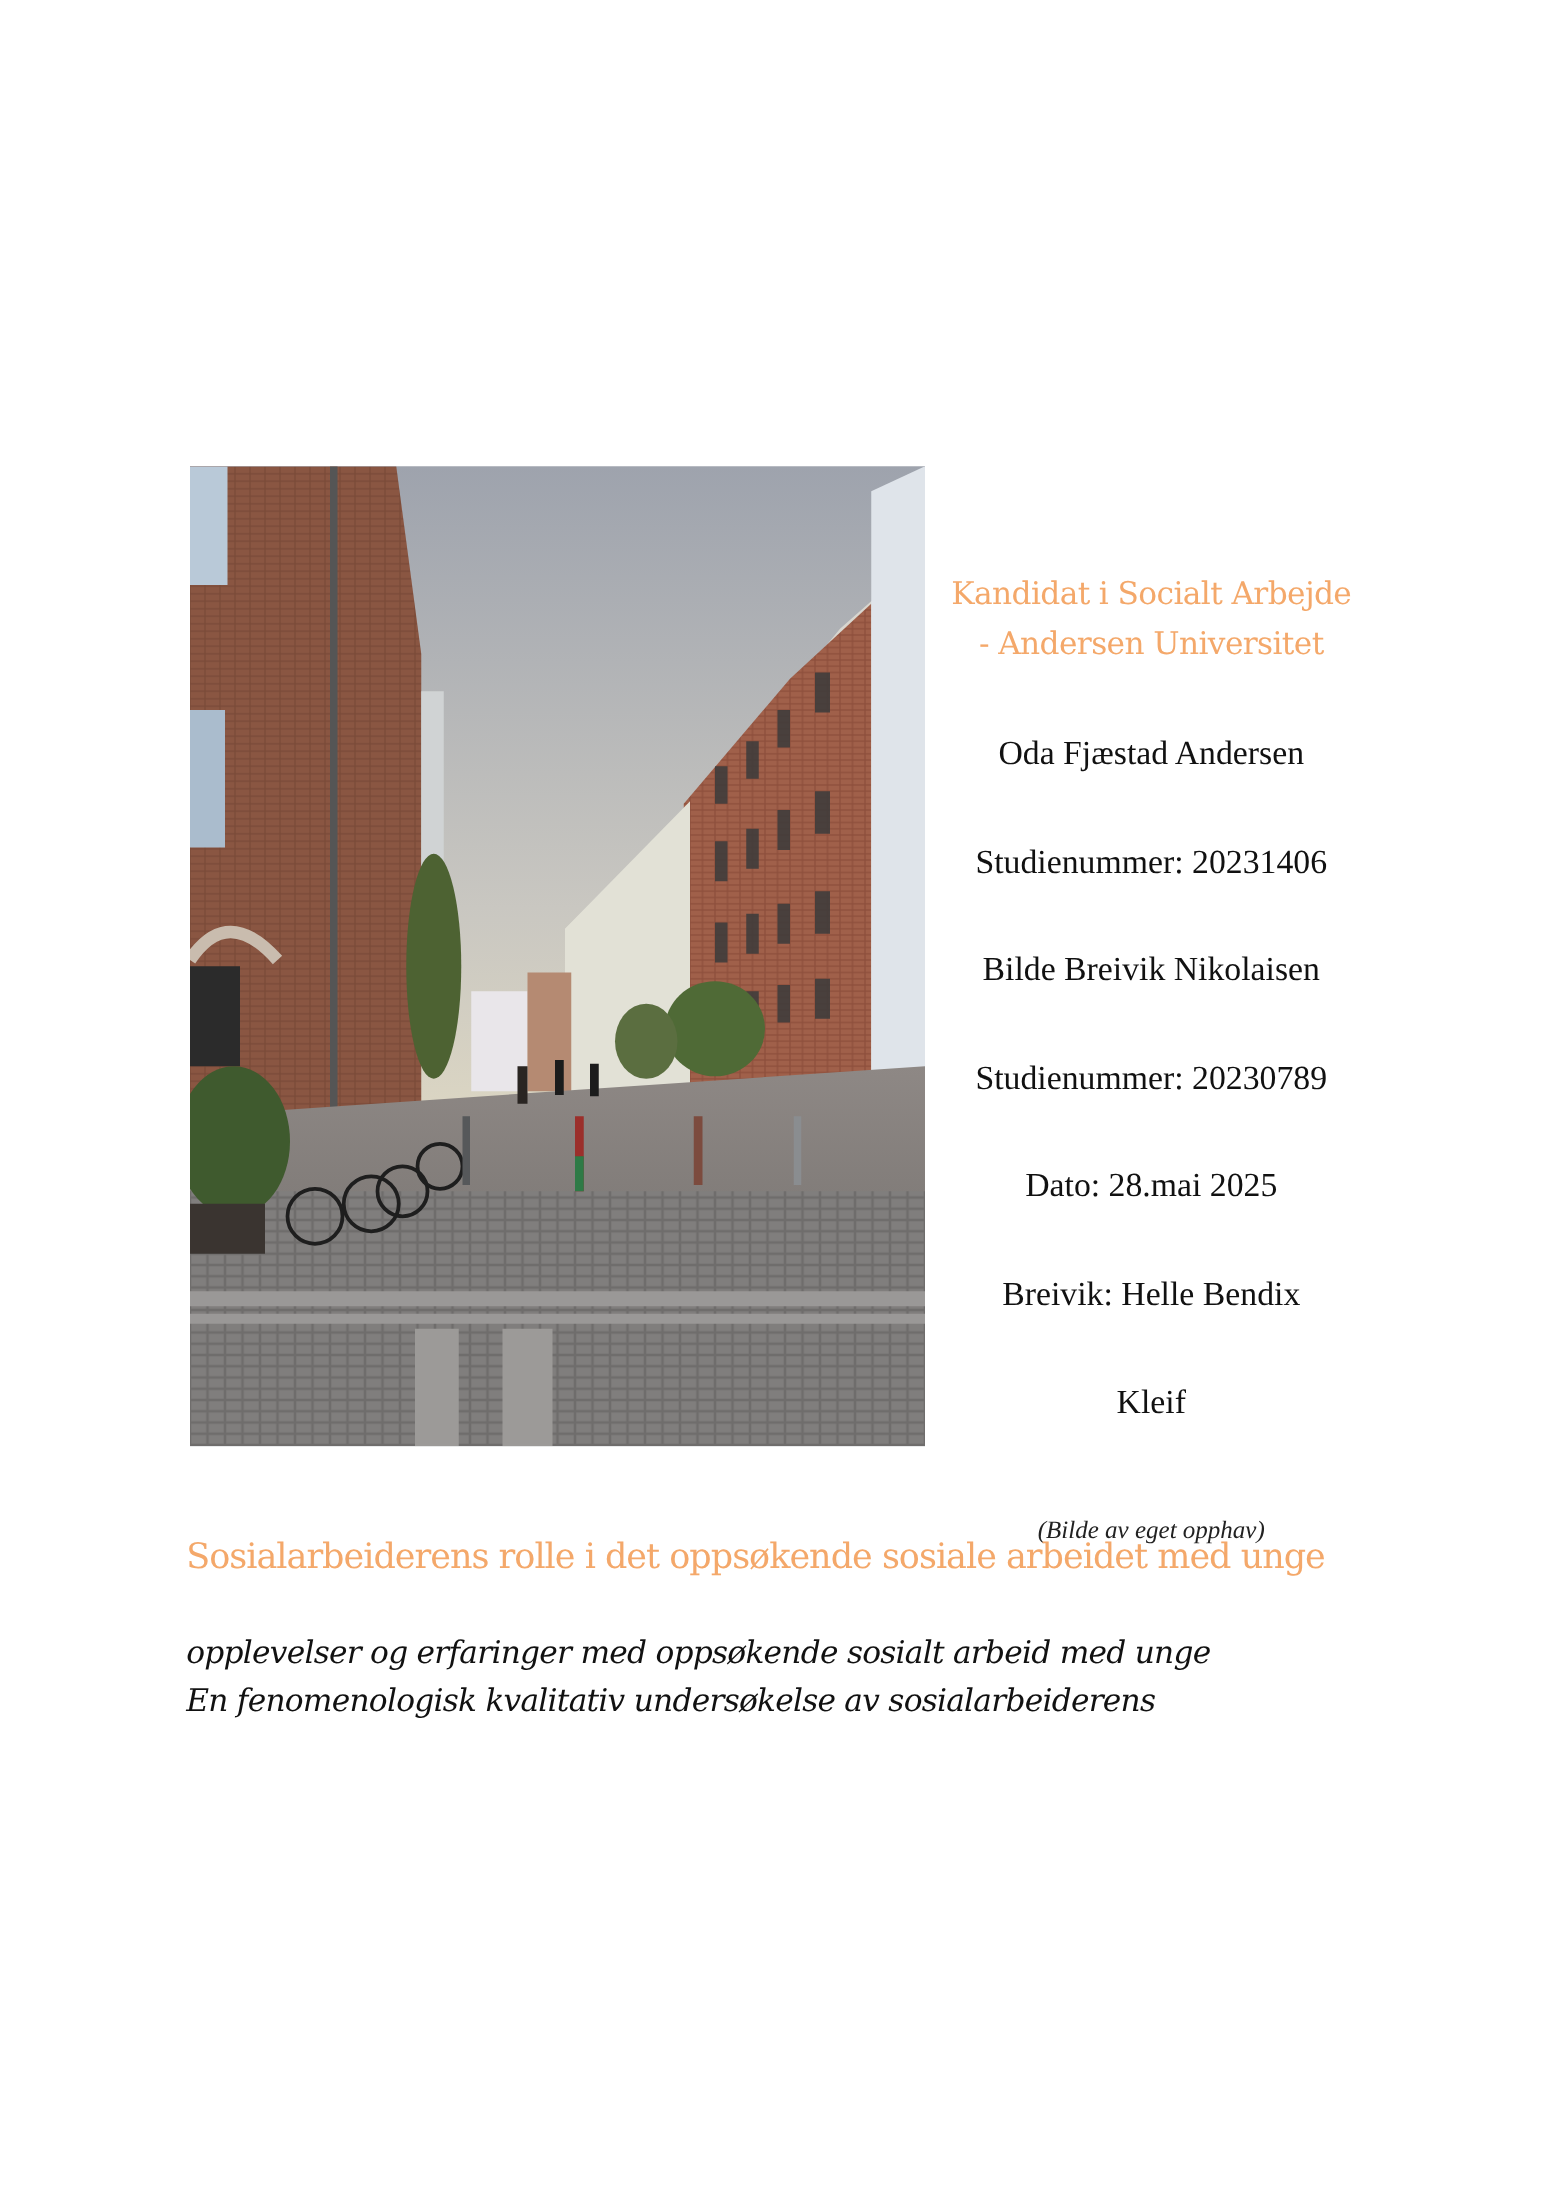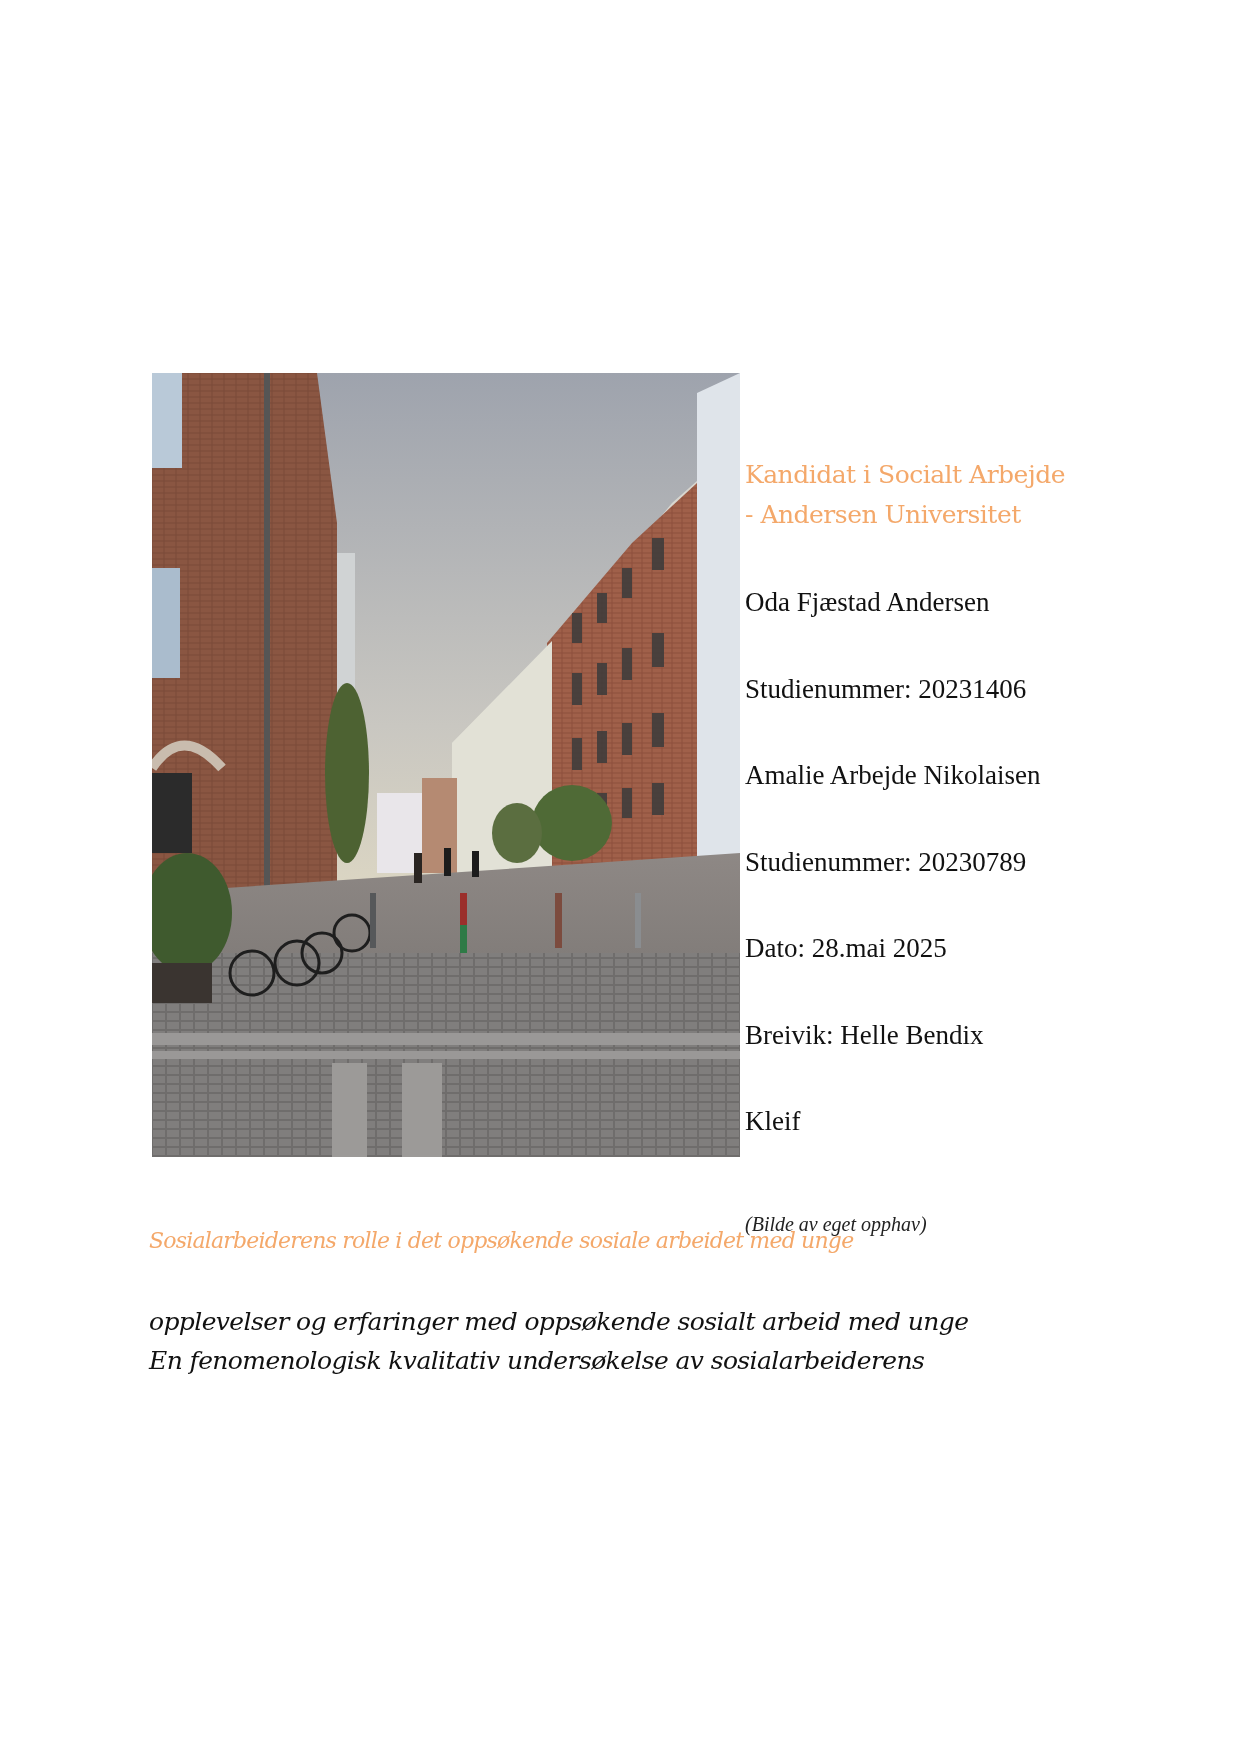--- a/index.html
+++ b/index.html
@@ -2,29 +2,29 @@
 <html><head>
 <meta charset="utf-8">
 <style>
   html, body { margin: 0; padding: 0; background: #ffffff; }
   body { width: 1241px; height: 1754px; position: relative; overflow: hidden; }
   .page { position: absolute; left: 0; top: 0; width: 1241px; height: 1754px; background: #fff; }
 
   .photo { position: absolute; left: 152px; top: 373px; width: 588px; height: 784px; overflow: hidden; background: #b9bcc2; }
   .photo svg { display: block; width: 100%; height: 100%; }
 
-  .side { position: absolute; left: 745px; top: 455px; width: 352px; }
+  .side { position: absolute; left: 745px; top: 455px; width: 352px; text-align: center; }
   .inst { color: #f4a86a; font-family: "DejaVu Serif", serif; font-size: 25px; line-height: 40px; letter-spacing: -0.5px; }
   .inst .l { display: block; }
   .info { font-family: "Liberation Serif", serif; color: #111; font-size: 27px; line-height: 38.5px; }
   .block { margin-top: 38px; }
   .block span { display: block; margin-top: 48px; }
   .caption { font-family: "Liberation Serif", serif; font-style: italic; font-size: 20px; color: #222; margin-top: 72px; }
 
-  .title { position: absolute; left: 149px; top: 1228px; color: #f4a86a; font-family: "DejaVu Serif", serif; font-size: 22px; letter-spacing: -0.8px; white-space: nowrap; font-style: italic; }
+  .title { position: absolute; left: 149px; top: 1228px; color: #f4a86a; font-family: "DejaVu Serif", serif; font-size: 28px; letter-spacing: -0.8px; white-space: nowrap; }
   .subtitle { position: absolute; left: 149px; top: 1302px; width: 960px; color: #111; font-family: "DejaVu Serif", serif; font-style: italic; font-size: 25px; line-height: 39px; letter-spacing: -0.6px; }
   .subtitle span { display: block; white-space: nowrap; }
 </style>
 </head>
 <body>
 
 <div class="page">
 
   <div class="photo" title="Street view with brick buildings, bicycles, bollards and cobblestones under a cloudy sky">
     <svg viewBox="0 0 588 784" preserveAspectRatio="none">
@@ -125,21 +125,21 @@
       <span class="l">Kandidat i Socialt Arbejde</span>
       <span class="l">- Andersen Universitet</span>
     </div>
 
     <div class="info block">
       <span>Oda Fjæstad Andersen</span>
       <span>Studienummer: 20231406</span>
     </div>
 
     <div class="info block">
-      <span>Amalie Arbejde Nikolaisen</span>
+      <span>Bilde Breivik Nikolaisen</span>
       <span>Studienummer: 20230789</span>
     </div>
 
     <div class="info block">
       <span>Dato: 28.mai 2025</span>
     </div>
 
 
     <div class="info block">
       <span>Breivik: Helle Bendix</span>

